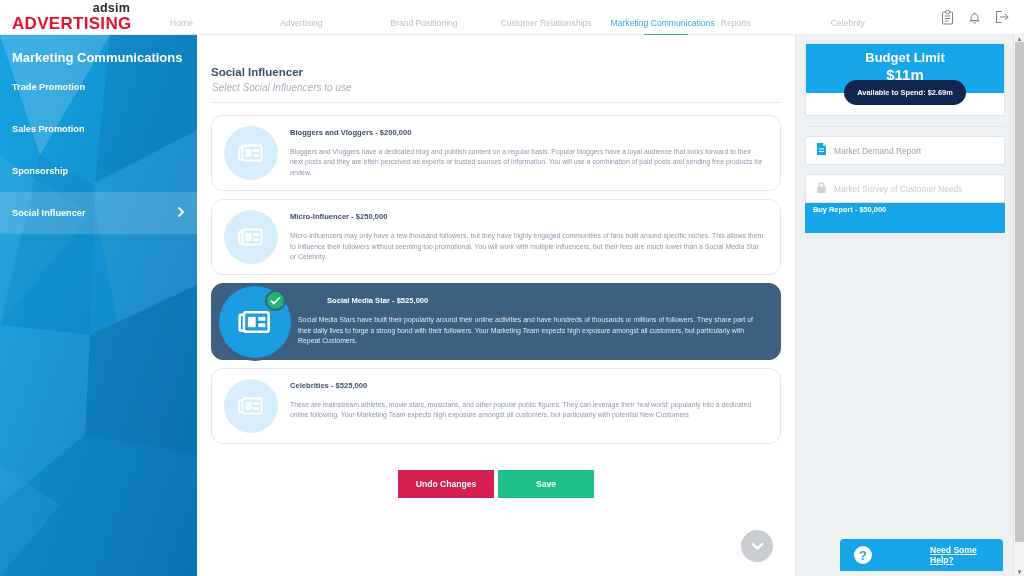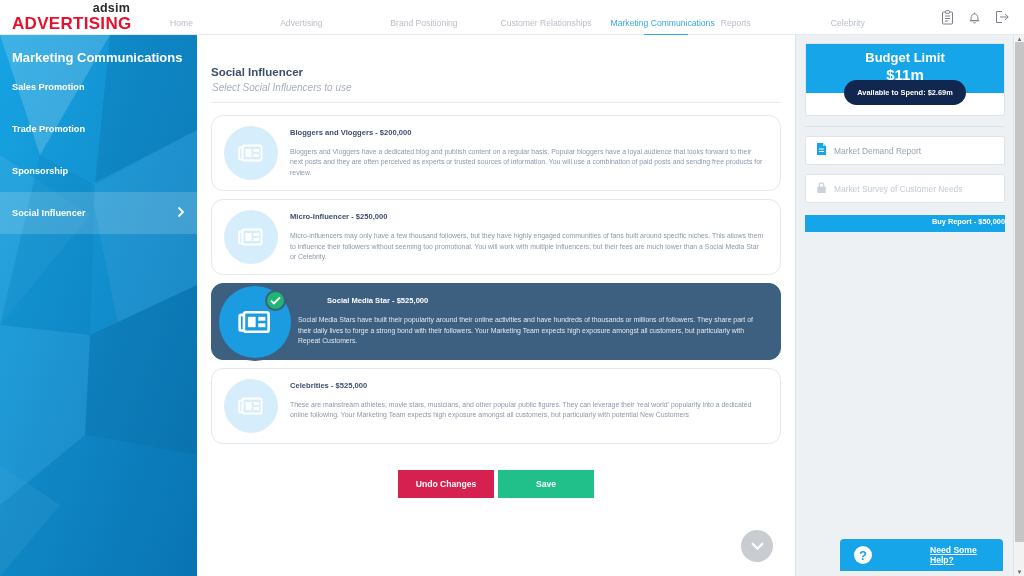--- a/index.html
+++ b/index.html
@@ -132,26 +132,26 @@
     position: relative; margin: -13px auto 0 auto; width: 122px; height: 25px;
     background: #12274f; border-radius: 13px; color: #fff; font-size: 7.4px;
     font-weight: bold; display: flex; align-items: center; justify-content: center;
   }
   .panel-sep { height: 1px; background: #dfe3e8; margin: 10px 0 9px 0; }
   .report-row {
     background: #fff; border: 1px solid #e0e4e8; border-radius: 2px;
     height: 29px; display: flex; align-items: center; padding-left: 10px;
     gap: 7px; margin-bottom: 9px; cursor: pointer;
   }
-  .report-row.locked { margin-bottom: 12px; cursor: default; }
+  .report-row.locked { margin-bottom: 0; cursor: default; }
   .report-label { font-size: 8.4px; color: #9aa3b0; }
   .report-label.locked { color: #c4cad3; }
   .buy-btn {
     background: #16a5e8; color: #fff; font-size: 7.4px; font-weight: bold;
-    text-align: right; height: 17px; line-height: 13px; cursor: pointer; padding-left: 8px;
+    text-align: left; height: 30px; line-height: 13px; cursor: pointer; padding-left: 8px;
   }
 
   .help {
     position: absolute; right: 11px; bottom: 5px; width: 163px; height: 32px;
     background: #16a5e8; border-radius: 4px 4px 0 0; display: flex;
     align-items: center; gap: 10px; padding-left: 14px; cursor: pointer;
   }
   .help-q {
     width: 18px; height: 18px; border-radius: 50%; background: #fff;
     color: #16a5e8; font-size: 13px; font-weight: bold; display: flex;
@@ -244,24 +244,24 @@
         <polygon points="0,290 90,300 85,400 0,470" fill="#ffffff" opacity="0.3"></polygon>
         <polygon points="0,470 85,400 197,420 197,541 0,541" fill="#00527f" opacity="0.55"></polygon>
         <polygon points="0,430 60,470 0,541" fill="#ffffff" opacity="0.25"></polygon>
       </g>
     </svg>
 
     <div class="sidebar-inner">
       <div class="sb-title">Marketing Communications</div>
 
       <div class="sb-item">
+        <span>Trade Promotion</span>
+      </div>
+      <div class="sb-item">
         <span>Sales Promotion</span>
-      </div>
-      <div class="sb-item">
-        <span>Trade Promotion</span>
       </div>
       <div class="sb-item">
         <span>Sponsorship</span>
       </div>
       <div class="sb-item active">
         <span>Social Influencer</span>
         <span class="sb-chevron">
           <svg width="8" height="11" viewBox="0 0 8 11" fill="none" stroke="#ffffff" stroke-width="1.8">
             <path d="M1.5 1L6 5.5 1.5 10"></path>
           </svg>

